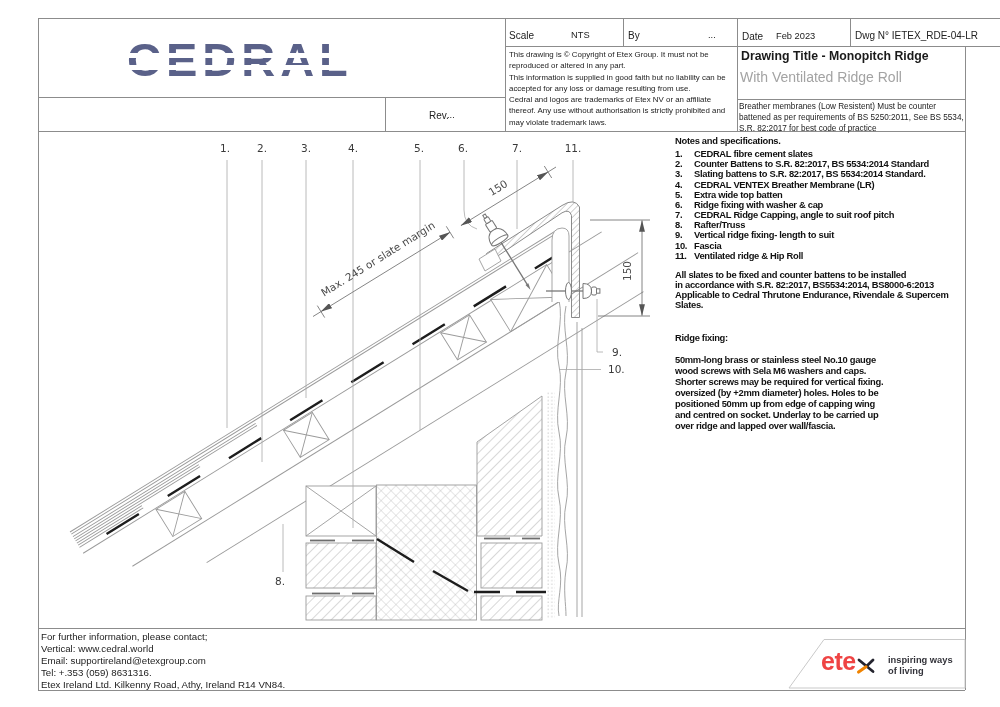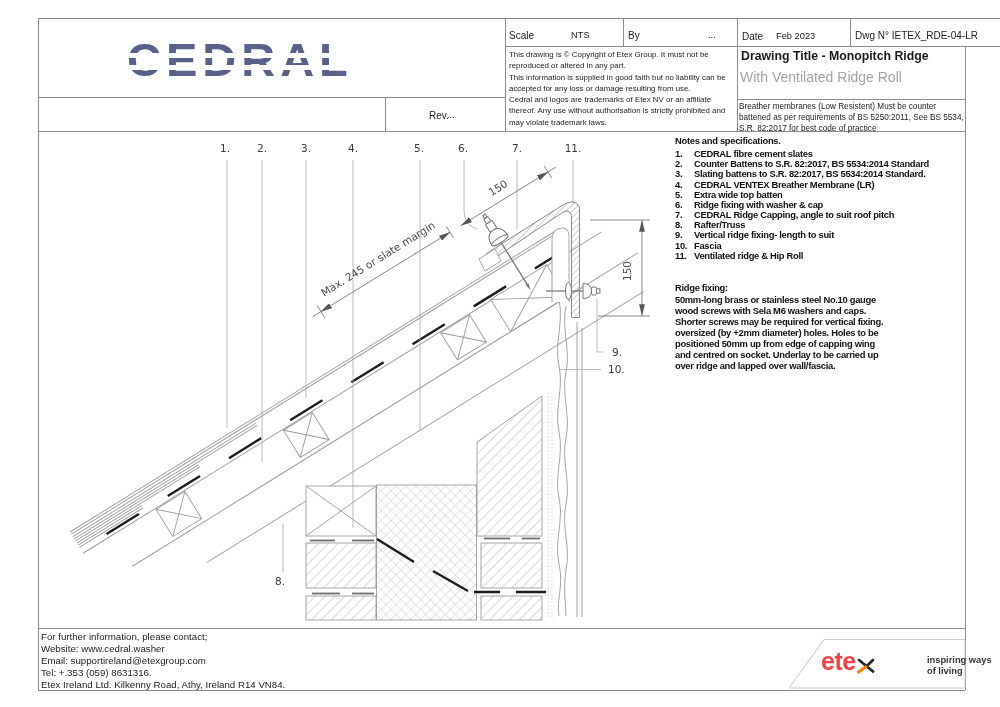--- a/index.html
+++ b/index.html
@@ -23,29 +23,29 @@
   .bnote div{white-space:nowrap;}
   .notes{position:absolute;left:675px;top:136px;width:290px;font-weight:bold;
       font-size:9.4px;line-height:10.15px;letter-spacing:-0.3px;color:#111;}
   .notes .nh{margin-bottom:3px;white-space:nowrap;}
   .ni{display:flex;white-space:nowrap;}
   .nn{width:19px;flex:none;}
   .nt{flex:none;}
   .npara{margin-top:9px;}
   .npara div{white-space:nowrap;}
   .rh{margin-top:22px;white-space:nowrap;}
-  .rpara{margin-top:1px;line-height:11px;}
+  .rpara{margin-top:11px;line-height:11px;}
   .rpara div{white-space:nowrap;}
   .footer{position:absolute;left:41px;top:631px;font-size:9.7px;line-height:12.1px;color:#222;}
   .footer div{white-space:nowrap;}
   .etex-banner{position:absolute;left:788px;top:639px;width:178px;height:50px;}
   .etex-word{position:absolute;left:33px;top:10px;font-size:25px;font-weight:bold;
       color:#ef4444;letter-spacing:-0.5px;line-height:25px;display:flex;align-items:flex-end;}
   .etex-tag{position:absolute;left:100px;top:16px;font-size:9.3px;font-weight:bold;
-      color:#33333a;line-height:10.5px;white-space:nowrap;margin-left:39px;}
+      color:#33333a;line-height:10.5px;white-space:nowrap;}
   svg text{font-family:"DejaVu Sans",sans-serif;}
 </style>
 </head>
 <body>
 
 <div class="sheet">
 
   <div class="hl" style="left:38px;top:18px;width:962px;"></div>
   <div class="hl" style="left:505px;top:46px;width:495px;"></div>
   <div class="hl" style="left:38px;top:97px;width:467px;"></div>
@@ -137,20 +137,26 @@
         <span class="nn">9.</span>
         <span class="nt">Vertical ridge fixing- length to suit</span>
       </div>
     <div class="ni">
         <span class="nn">10.</span>
         <span class="nt">Fascia</span>
       </div>
     <div class="ni">
         <span class="nn">11.</span>
         <span class="nt">Ventilated ridge &amp; Hip Roll</span>
+      </div>
+    <div class="npara">
+        <div>All slates to be fixed and counter battens to be installed</div>
+        <div>in accordance with S.R. 82:2017, BS5534:2014, BS8000-6:2013</div>
+        <div>Applicable to Cedral Thrutone Endurance, Rivendale &amp; Supercem</div>
+        <div>Slates.</div>
       </div>
     <div class="rh">Ridge fixing:</div>
     <div class="rpara">
         <div>50mm-long brass or stainless steel No.10 gauge</div>
         <div>wood screws with Sela M6 washers and caps.</div>
         <div>Shorter screws may be required for vertical fixing.</div>
         <div>oversized (by +2mm diameter) holes.  Holes to be</div>
         <div>positioned 50mm up from edge of capping wing</div>
         <div>and centred on socket.  Underlay to be carried up</div>
         <div>over ridge and lapped over wall/fascia.</div>
@@ -306,21 +312,21 @@
     <g stroke="#777" stroke-width="0.9" fill="none">
       <line x1="590" y1="220" x2="650" y2="220"></line>
       <line x1="598" y1="316" x2="650" y2="316"></line>
       <line x1="642" y1="220.5" x2="642" y2="315.5" marker-start="url(#ar)" marker-end="url(#ar)"></line>
     </g>
     <text x="631" y="271" transform="rotate(-90 631 271)" font-size="10.5" fill="#4a4a4a" text-anchor="middle">150</text>
   </svg>
 
   <div class="footer">
       <div>For further information, please contact;</div>
-      <div>Website: www.cedral.washer</div>
+      <div>Vertical: www.cedral.world</div>
       <div>Email: supportireland@etexgroup.com</div>
       <div>Tel: +.353 (059) 8631316.</div>
       <div>Etex Ireland Ltd. Kilkenny Road, Athy, Ireland  R14 VN84.</div>
     </div>
 
   <div class="etex-banner">
     <svg width="178" height="50" viewBox="0 0 178 50">
       <polygon points="36,0.5 177,0.5 177,49 1,49" fill="#ffffff" stroke="#c9c9c9" stroke-width="1"></polygon>
     </svg>
     <div class="etex-word">

